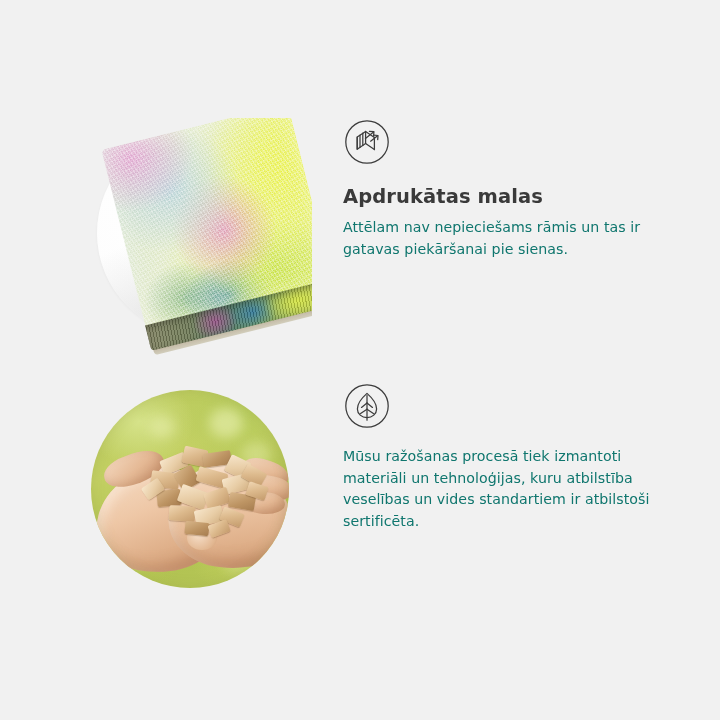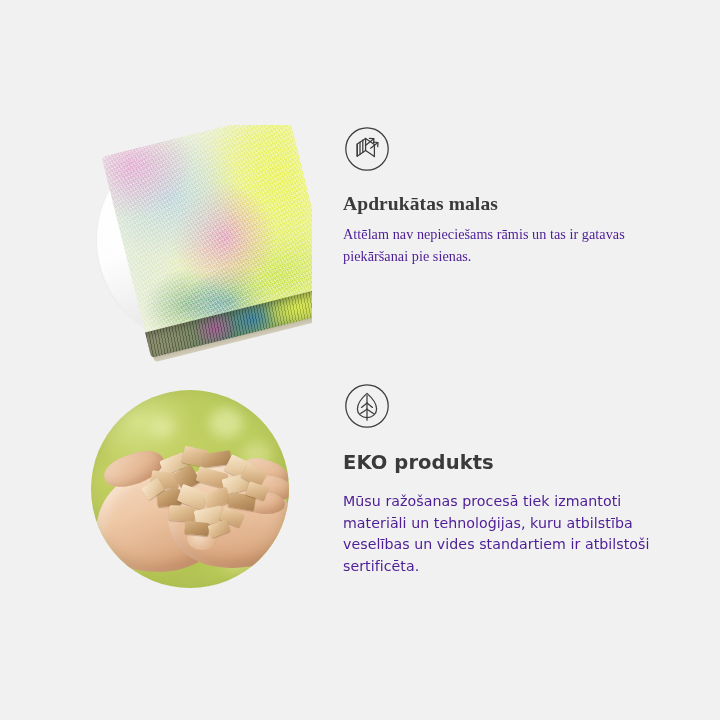--- a/index.html
+++ b/index.html
@@ -20,21 +20,21 @@
     inset: 0;
     background: #f1f1f1;
   }
 
   
   .feature {
     position: absolute;
     left: 0;
     width: 720px;
   }
-  #feature-edges { top: 125px; height: 230px; font-family: Liberation Serif, serif; }
+  #feature-edges { top: 118px; height: 230px; }
   #feature-eko   { top: 382px; height: 215px; }
 
   .media-col {
     position: absolute;
     left: 0;
     top: 0;
     width: 310px;
     height: 100%;
   }
   .text-col {
@@ -58,21 +58,21 @@
     line-height: 24px;
     color: #3a3a3a;
     font-weight: 600;
     letter-spacing: 0.1px;
     margin: 0;
     white-space: nowrap;
   }
   .feat-body {
     font-size: 14.2px;
     line-height: 21.5px;
-    color: #4c1d95;
+    color: #0f766e;
     margin: 0;
     max-width: 340px;
     letter-spacing: 0.05px;
   }
   #feature-edges .feat-title { margin-top: 19px; }
   #feature-edges .feat-body  { margin-top: 8px; }
   #feature-eko   .feat-title { margin-top: 21px; }
   #feature-eko   .feat-body  { margin-top: 16px; }
 
   
@@ -349,18 +349,17 @@
         <svg width="48" height="48" viewBox="0 0 48 48" fill="none" stroke="#3c3c3c" stroke-width="1.25" stroke-linecap="round" stroke-linejoin="round">
           <circle cx="24" cy="24" r="21.2"></circle>
           <path d="M24 11.4 C30.6 17.2 33.6 22.4 33.6 26.9 C33.6 31.9 29.3 35.6 24 35.6 C18.7 35.6 14.4 31.9 14.4 26.9 C14.4 22.4 17.4 17.2 24 11.4 Z"></path>
           <path d="M24 13.6 L24 38.2"></path>
           <path d="M24 21.0 L18.5 25.4"></path>
           <path d="M24 21.0 L29.5 25.4"></path>
           <path d="M24 27.2 L17.6 31.6"></path>
           <path d="M24 27.2 L30.4 31.6"></path>
         </svg>
       </span>
-      <h2 class="feat-title">EKO produkts</h2>
       <p class="feat-body">Mūsu ražošanas procesā tiek izmantoti materiāli un tehnoloģijas, kuru atbilstība veselības un vides standartiem ir atbilstoši sertificēta.</p>
     </div>
   </section>
 
 </div>
 
 </body></html>

